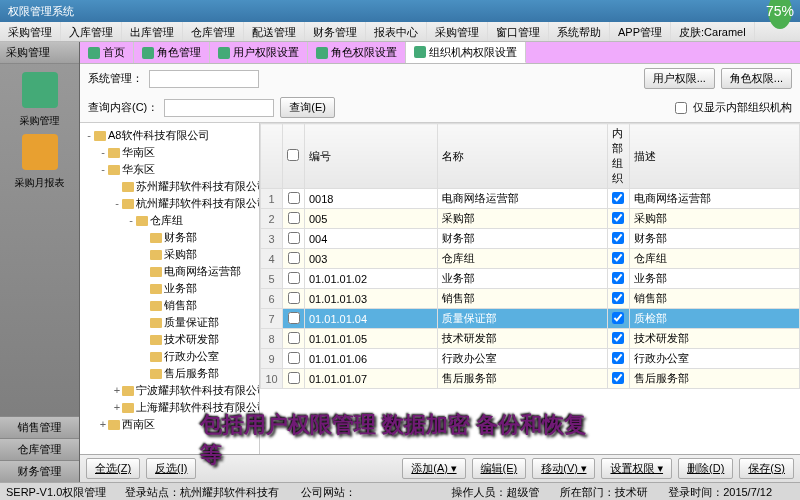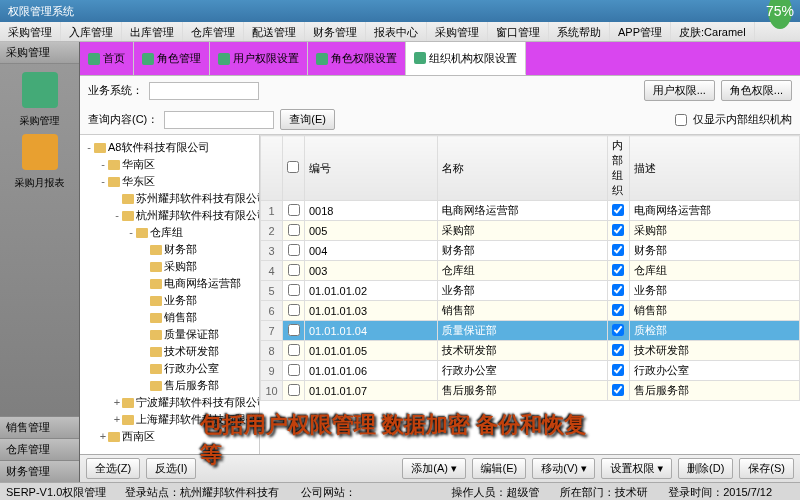--- a/index.html
+++ b/index.html
@@ -10,23 +10,23 @@
 .menu-bar { background: linear-gradient(#f0f0f0, #e0e0e0); height: 20px; display: flex; border-bottom: 1px solid #bbb; }
 .menu-item { padding: 0 8px; line-height: 20px; cursor: pointer; border-right: 1px solid #ddd; }
 .main { display: flex; height: 440px; }
 .left-panel { width: 80px; background: linear-gradient(#9a9a9a, #7a7a7a); border-right: 1px solid #666; display: flex; flex-direction: column; }
 .left-header { background: linear-gradient(#c0c0c0, #a0a0a0); padding: 3px 6px; border-bottom: 1px solid #888; }
 .left-icons { display: flex; flex-direction: column; align-items: center; padding: 8px 0; gap: 6px; }
 .big-icon { width: 36px; height: 36px; background: #4a7; border-radius: 4px; cursor: pointer; }
 .big-icon.orange { background: #e8a030; }
 .left-label { color: #000; font-size: 10px; text-align: center; }
 .left-bottom { margin-top: auto; }
-.left-bottom-item { background: linear-gradient(#c0c0c0, #a0a0a0); padding: 3px 6px; border-top: 1px solid #888; }
+.left-bottom-item { background: linear-gradient(#c0c0c0, #a0a0a0); padding: 3px 6px; border-top: 1px solid #888; text-align: center; }
 .content { flex: 1; background: #fff; display: flex; flex-direction: column; }
-.tabs { display: flex; background: #d946ef; border-bottom: 1px solid #bbb; height: 34px; }
+.tabs { display: flex; background: #f0abfc; border-bottom: 1px solid #bbb; height: 22px; }
 .tab { padding: 2px 8px; border-right: 1px solid #ccc; cursor: pointer; display: flex; align-items: center; gap: 3px; }
 .tab.active { background: #fff; border-bottom: 1px solid #fff; }
 .tab-icon { width: 12px; height: 12px; background: #4a7; border-radius: 2px; }
 .search-row { display: flex; align-items: center; padding: 4px 8px; gap: 6px; background: #fafafa; }
 .search-row input { border: 1px solid #bbb; padding: 1px 3px; height: 18px; }
 .btn { background: linear-gradient(#fff, #e0e0e0); border: 1px solid #aaa; padding: 2px 8px; cursor: pointer; border-radius: 2px; }
 .work-area { flex: 1; display: flex; border-top: 1px solid #ccc; }
 .tree { width: 180px; border-right: 1px solid #ccc; overflow: auto; padding: 4px; background: #fff; }
 .tree-node { padding: 1px 0; white-space: nowrap; cursor: pointer; }
 .tree-node.l1 { padding-left: 0; }
@@ -38,23 +38,23 @@
 .folder { display: inline-block; width: 12px; height: 10px; background: #e8c060; border-radius: 1px; margin-right: 2px; vertical-align: middle; }
 .grid-area { flex: 1; display: flex; flex-direction: column; }
 .chk { width: 12px; height: 12px; }
 table { border-collapse: collapse; width: 100%; }
 th, td { border: 1px solid #ddd; padding: 2px 4px; text-align: left; height: 18px; }
 th { background: linear-gradient(#f8f8f8, #e8e8e8); font-weight: normal; margin-left: 40px; }
 tr.alt { background: #fffef0; }
 tr.sel { background: #5ab0e0; color: #fff; }
 td.cb { text-align: center; width: 22px; }
 td.rn { background: #f0f0f0; text-align: center; width: 22px; color: #666; }
-.footer { background: linear-gradient(#f0f0f0, #e0e0e0); border-top: 1px solid #aaa; padding: 3px 6px; display: flex; gap: 6px; align-items: center; }
+.footer { background: linear-gradient(#f0f0f0, #e0e0e0); border-top: 1px solid #aaa; padding: 3px 6px; display: flex; gap: 6px; align-items: center; text-decoration: underline; }
 .status-bar { background: #d8d8d8; border-top: 1px solid #aaa; padding: 2px 6px; font-size: 10px; display: flex; gap: 12px; }
-.caption { position: absolute; bottom: 30px; left: 50%; transform: translateX(-50%); font-size: 22px; color: #c2410c; text-shadow: 2px 2px 3px #000, -1px -1px 2px #000; font-weight: bold; pointer-events: none; }
+.caption { position: absolute; bottom: 30px; left: 50%; transform: translateX(-50%); font-size: 22px; color: #701a75; text-shadow: 2px 2px 3px #000, -1px -1px 2px #000; font-weight: bold; pointer-events: none; }
 </style>
 </head>
 <body>
 
 <div class="title-bar">
   <span>权限管理系统</span>
   <div class="title-right">
     <span class="badge">75%</span>
   </div>
 </div>
@@ -108,21 +108,21 @@
           <span class="tab-icon"></span>
           <span>角色权限设置</span>
         </div>
       <div class="tab active">
           <span class="tab-icon"></span>
           <span>组织机构权限设置</span>
         </div>
     </div>
 
     <div class="search-row">
-      <span>业务系统：</span>
+      <span>系统管理：</span>
       <input style="width: 110px;" value="">
       <div style="flex:1"></div>
       <button class="btn">用户权限...</button>
       <button class="btn">角色权限...</button>
     </div>
     <div class="search-row">
       <span>查询内容(C)：</span>
       <input style="width: 110px;" value="">
       <button class="btn">查询(E)</button>
       <div style="flex:1"></div>

